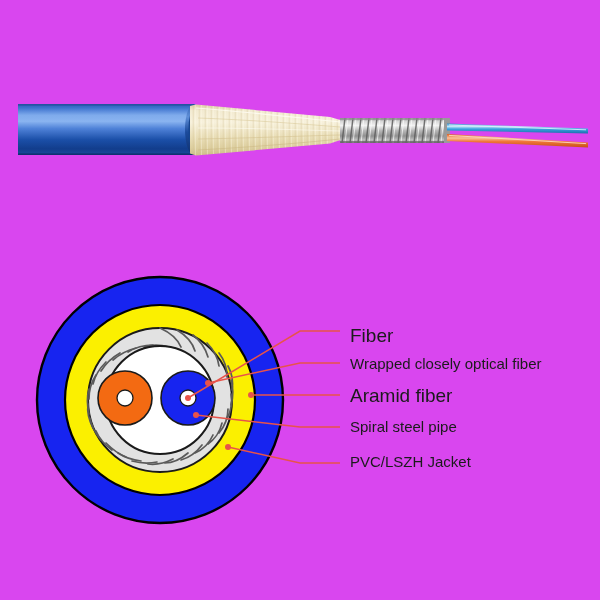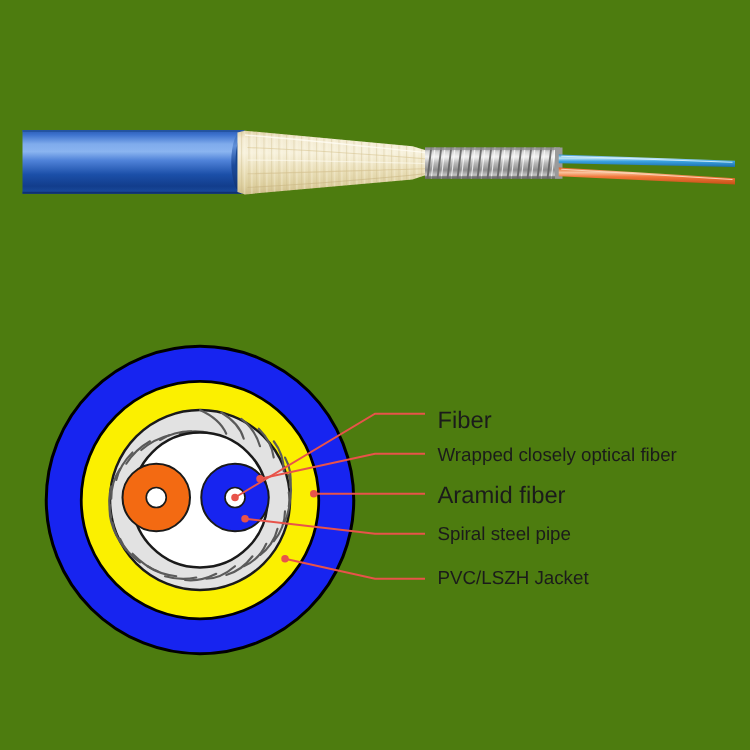--- a/index.html
+++ b/index.html
@@ -13,21 +13,21 @@
     position: relative;
     font-family: "Liberation Sans", sans-serif;
     overflow: hidden;
   }
   #stage {
     position: absolute;
     left: 0;
     top: 0;
     width: 600px;
     height: 600px;
-    background: #4d7c0f;
+    background: #d946ef;
   }
   svg.diagram {
     position: absolute;
     left: 0;
     top: 0;
     width: 600px;
     height: 600px;
     display: block;
   }
   .label-text {

